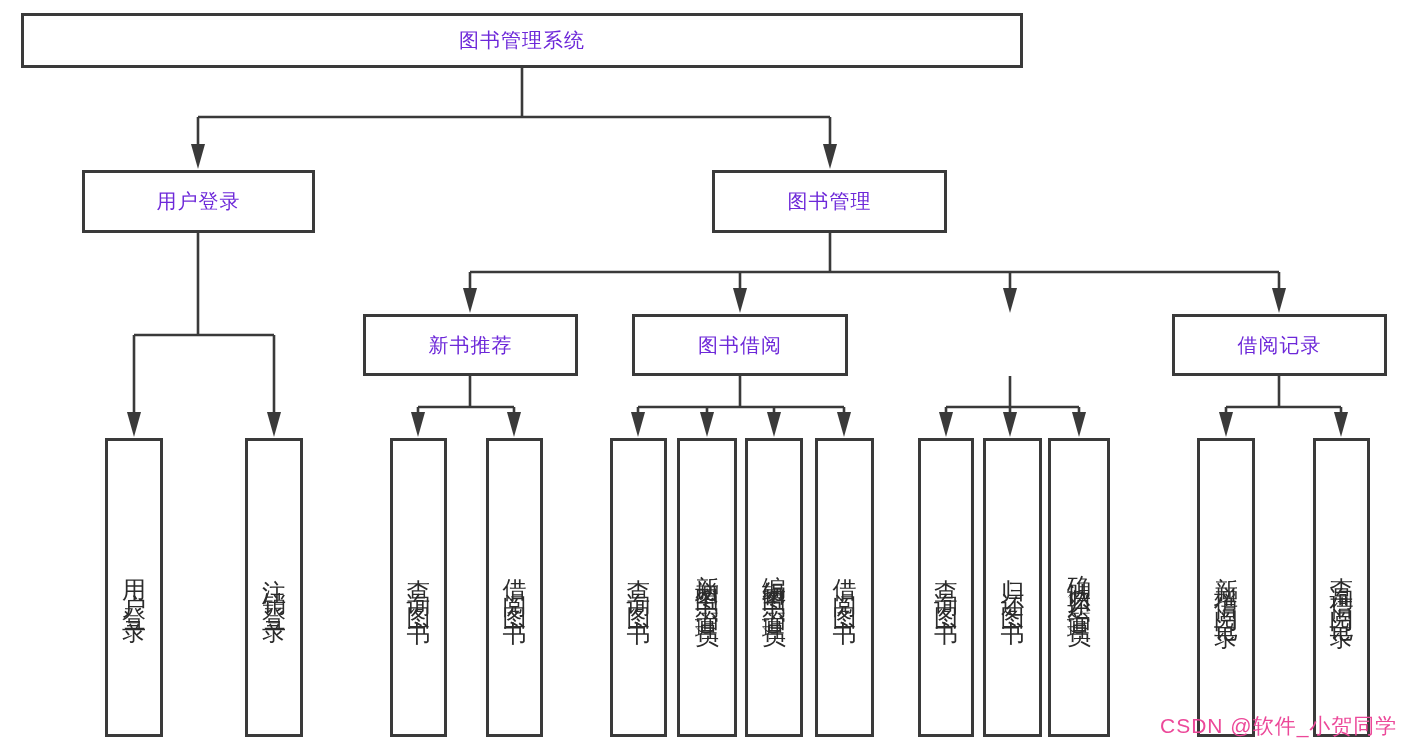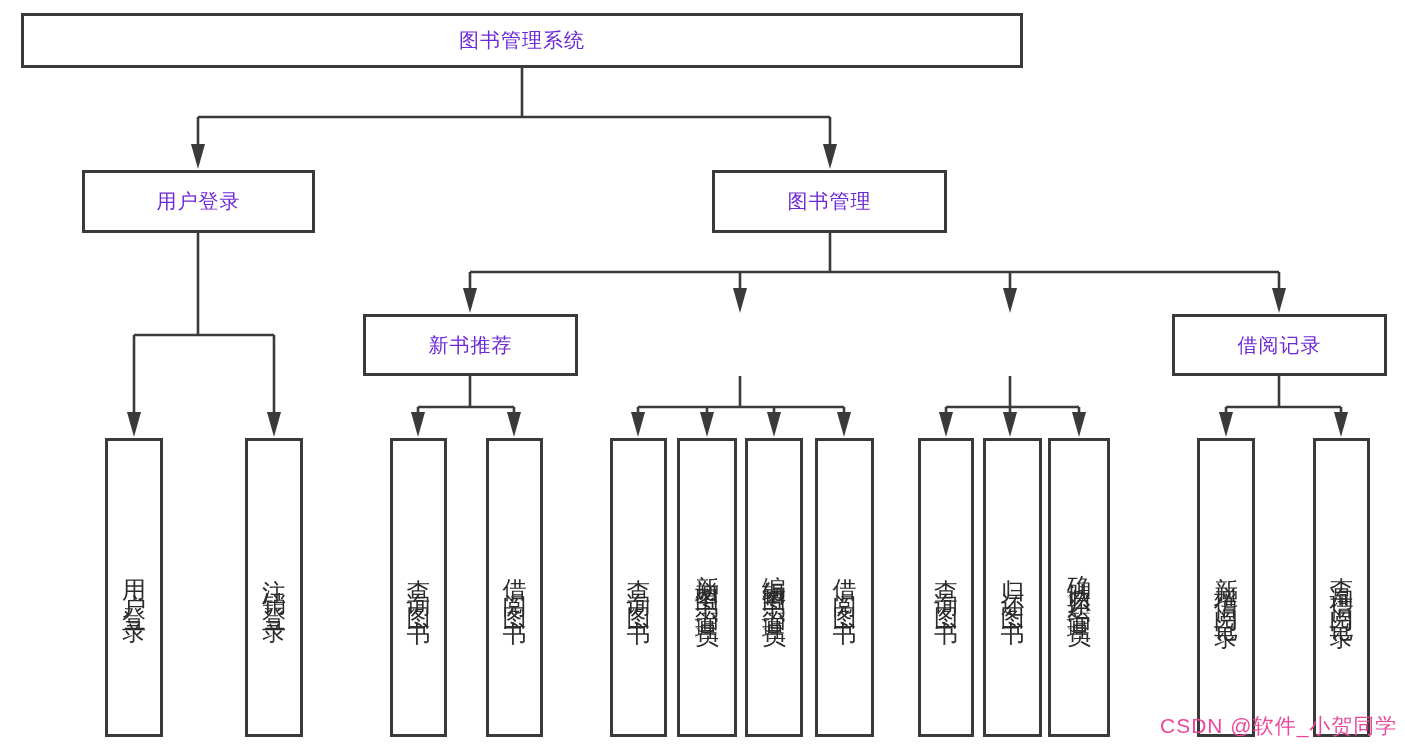--- a/index.html
+++ b/index.html
@@ -140,20 +140,23 @@
   <div class="node" style="left:82px; top:170px; width:233px; height:63px;">
     <span>用户登录</span>
   </div>
   <div class="node" style="left:712px; top:170px; width:235px; height:63px;">
     <span>图书管理</span>
   </div>
 
   <div class="node" style="left:363px; top:314px; width:215px; height:62px;">
     <span>新书推荐</span>
   </div>
+  <div class="node" style="left:632px; top:314px; width:216px; height:62px;">
+    <span>图书借阅</span>
+  </div>
   <div class="node" style="left:1172px; top:314px; width:215px; height:62px;">
     <span>借阅记录</span>
   </div>
 
   <div class="leaf" style="left:105px; width:58px;">
     <span class="vtext sp4">用户登录</span>
   </div>
   <div class="leaf" style="left:245px; width:58px;">
     <span class="vtext sp4">注销登录</span>
   </div>

